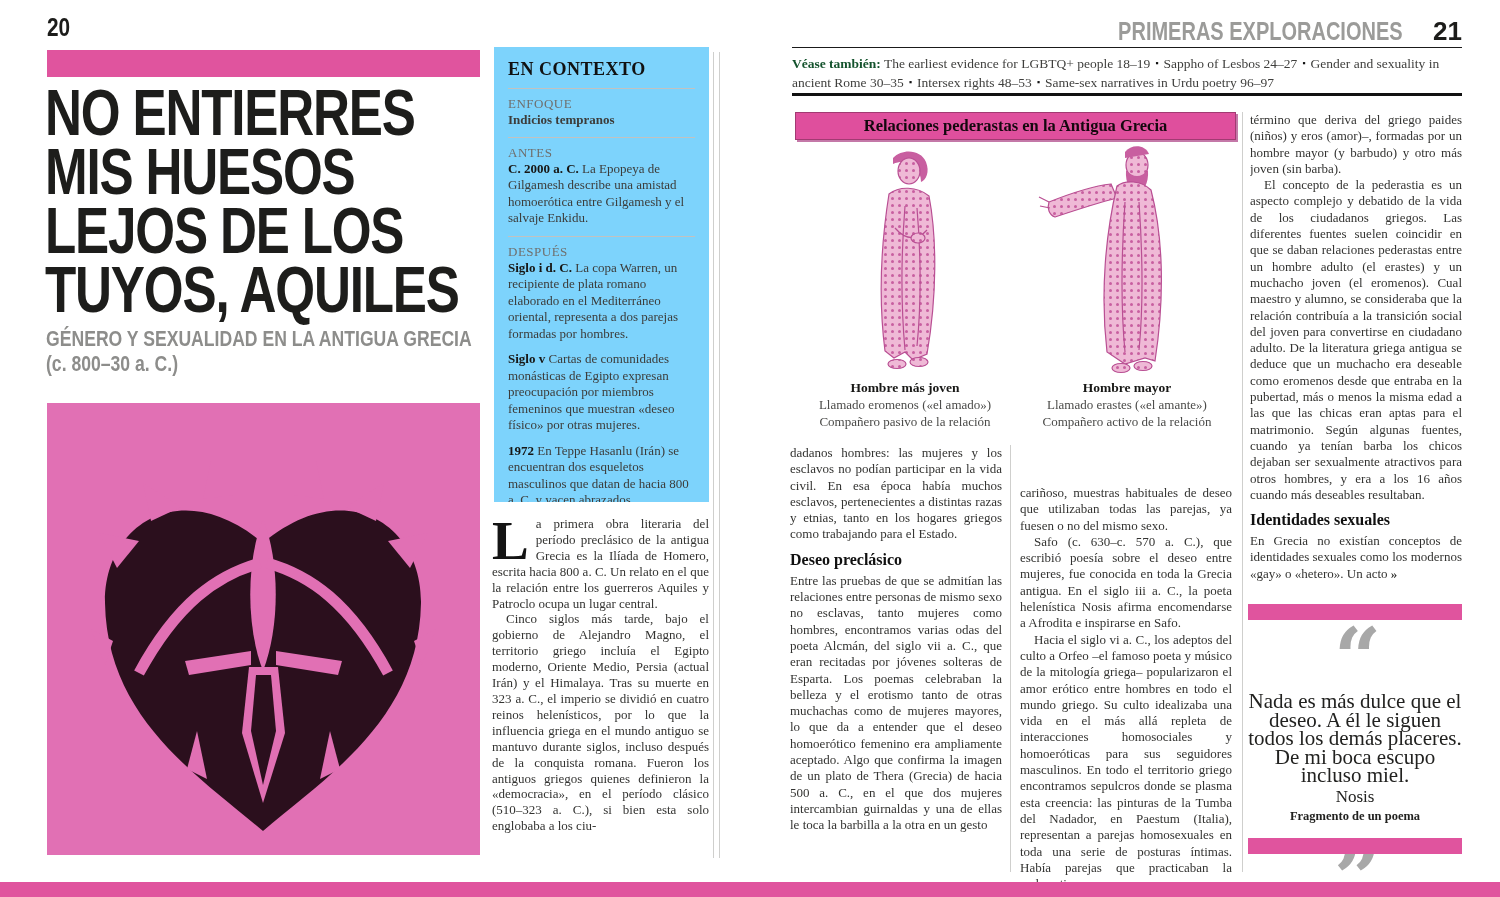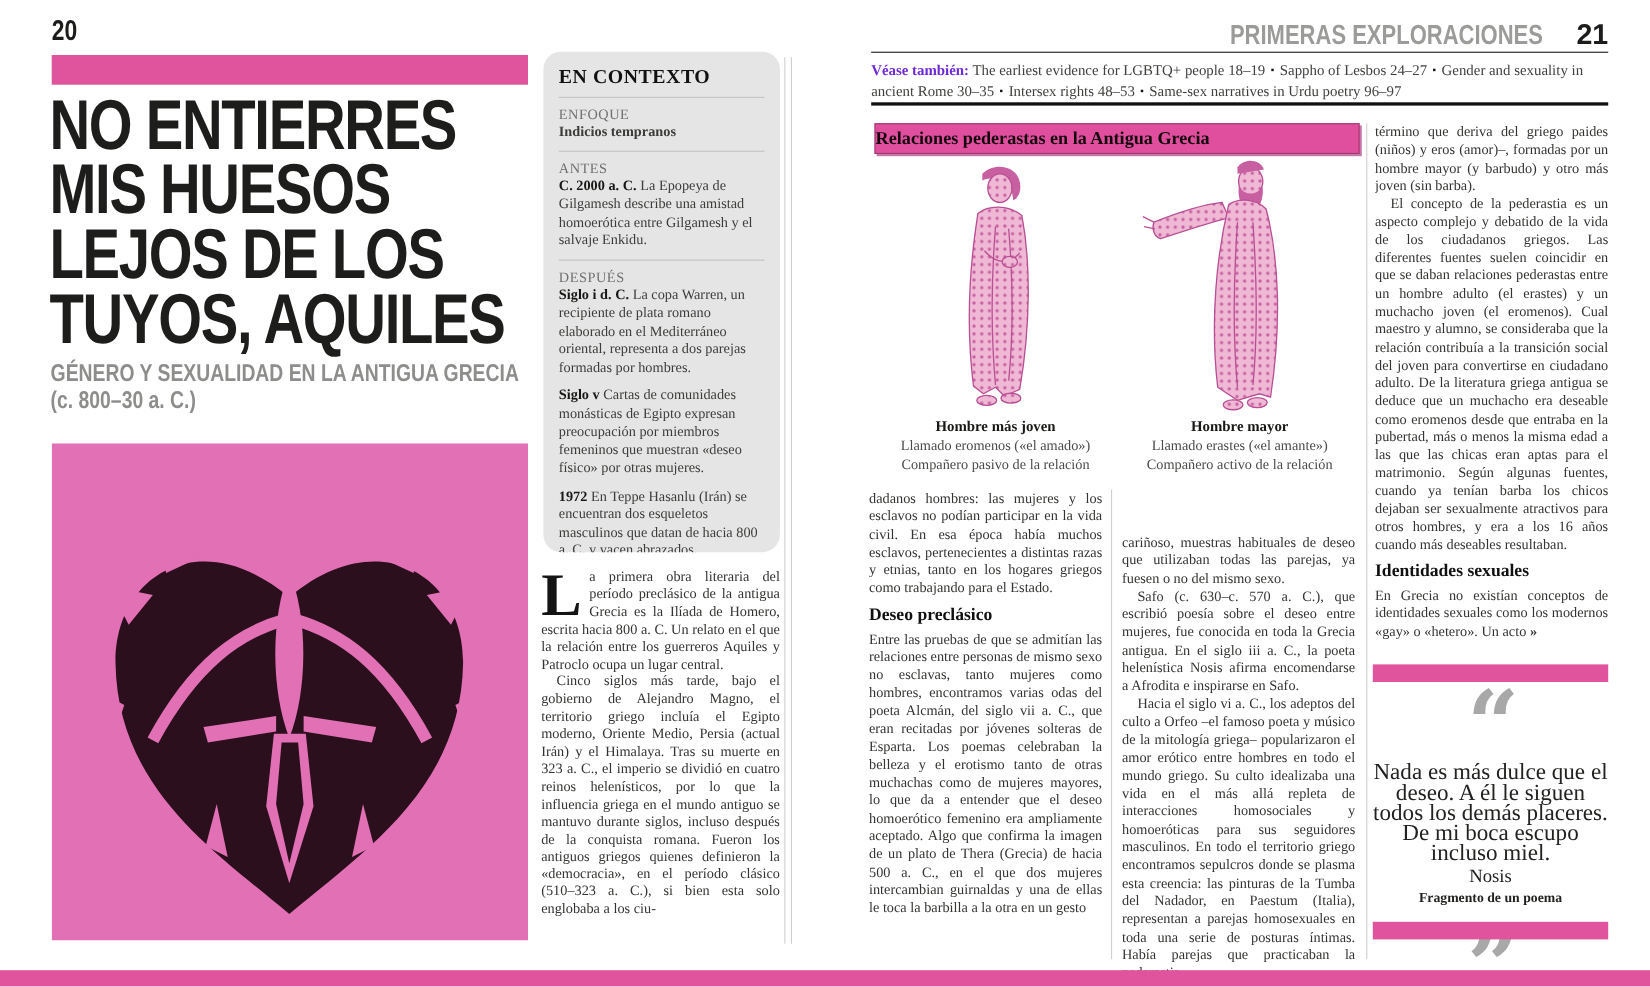--- a/index.html
+++ b/index.html
@@ -20,41 +20,41 @@
               line-height:26px; color:#8d8d8b; letter-spacing:0; }
   .running-head { font-family:"Liberation Sans", sans-serif; font-weight:700; font-size:25px; color:#9b9b99; }
 
   
   .pinkbar { background:#e0549e; }
   .vrule { width:1px; background:#cfcfcd; }
   .hrule-thin { height:1px; background:#1a1a1a; }
   .hrule-thick { height:3px; background:#111111; }
 
   
-  .ctx { background:#e5e5e5; padding:12px 14px; overflow:hidden;border-radius:16px; }
+  .ctx { background:#7dd3fc; padding:12px 14px; overflow:hidden; }
   .ctx-title { font-weight:700; font-size:18px; letter-spacing:0.5px; color:#111; }
   .ctx-rule { border-top:1px solid #c2c2c0; margin:8px 0 7px; }
   .ctx-label { font-size:13px; color:#6f6f6d; letter-spacing:0.5px; }
   .ctx-text { font-size:13px; line-height:16.5px; color:#3c3c3a; margin-bottom:9px; }
   .ctx-text b { color:#171715; }
 
   
   .bodycol { font-size:13px; line-height:16.3px; text-align:justify; color:#333331; overflow:hidden; }
   .bodycol p.ind { text-indent:14px; }
   .colhead { font-weight:700; font-size:16px; line-height:20px; color:#101010; margin:7px 0 3px; text-align:left; }
   .dropcap { float:left; font-weight:700; font-size:55px; line-height:44px; color:#141414; margin:3px 7px 0 0; }
 
   
   .seealso { font-size:13.5px; line-height:19px; color:#3f3f3d; }
-  .seealso b { color:#6d28d9; }
+  .seealso b { color:#14532d; }
   .sa-bullet { font-size:9px; vertical-align:2px; margin:0 5px; color:#101010; }
 
   
   .banner { background:#df4f9d; border:1px solid #a23a72; box-shadow:2px 2px 0 #c478a8;
-            text-align:left; font-weight:700; font-size:16.5px; line-height:26px; color:#14080e; }
+            text-align:center; font-weight:700; font-size:16.5px; line-height:26px; color:#14080e; }
   .caption { text-align:center; font-size:13px; line-height:17px; color:#4a4a48; }
   .caption .cap-title { font-weight:700; font-size:13.5px; color:#181816; }
 
   
   .quote { text-align:center; color:#222220; }
   .qmark { font-family:"DejaVu Serif", serif; font-weight:700; font-size:82px; line-height:56px;
            color:#a8a8a8; letter-spacing:-5px; }
   .qtext { font-size:21px; line-height:18.5px; margin-top:6px; }
   .qauthor { font-weight:400; font-size:17px; margin-top:2px; }
   .qsource { font-weight:700; font-size:12.5px; margin-top:2px; }

